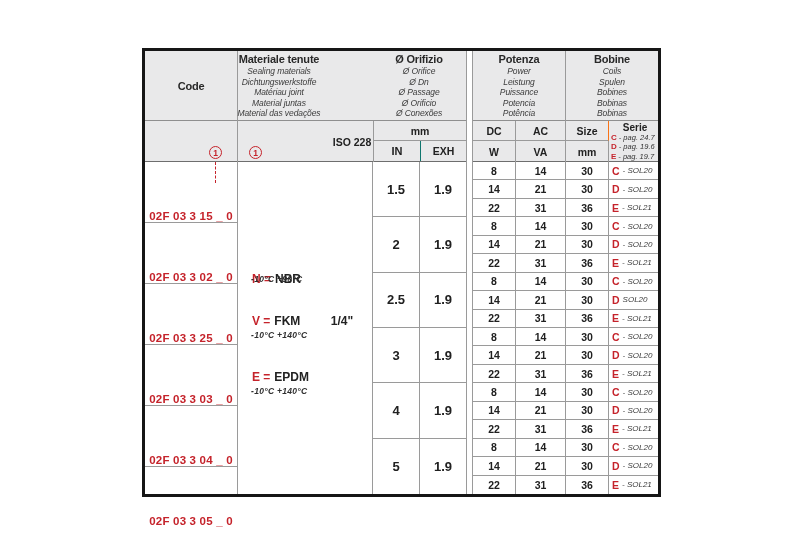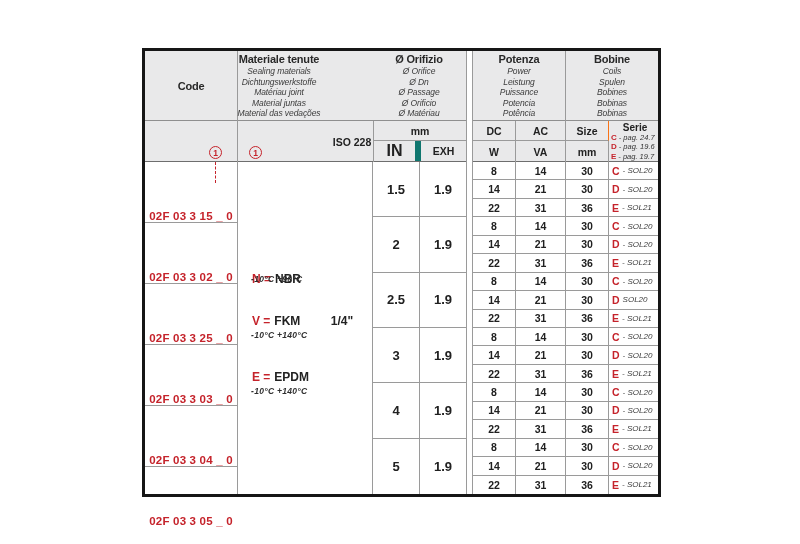--- a/index.html
+++ b/index.html
@@ -38,22 +38,22 @@
     width:13px; height:13px; border:1.3px solid #c5232b; border-radius:50%;
     color:#c5232b; font-size:8.5px; font-weight:bold; }
   .circ1 { left:64px; top:25px; }
   .circ2 { left:104px; top:25px; }
   .iso { position:absolute; left:157px; top:0; width:100px; height:41px;
     display:flex; align-items:center; justify-content:center; font-size:10.5px; font-weight:bold; color:#222; }
   .orif2 { position:absolute; left:228px; top:0; width:93px; height:41px; border-left:1px solid #9a9a9a; }
   .mmc { height:20px; border-bottom:1px solid #9a9a9a; display:flex; align-items:center;
     justify-content:center; font-size:10.5px; font-weight:bold; }
   .inexh { display:flex; height:20px; }
-  .inc { width:47px; border-right:6px solid #0f766e; display:flex; align-items:center;
-    justify-content:center; font-size:16px; font-weight:bold; }
+  .inc { width:47px; border-right:1px solid #0f766e; display:flex; align-items:center;
+    justify-content:center; font-size:11px; font-weight:bold; }
   .exc { flex:1; display:flex; align-items:center; justify-content:center; font-size:10.5px; font-weight:bold; }
   .rh2 .cell { position:absolute; display:flex; align-items:center; justify-content:center;
     font-size:10.5px; font-weight:bold; color:#222; }
   .dc   { left:0;    top:0;    width:43px; height:20px; border-right:1px solid #9a9a9a; border-bottom:1px solid #9a9a9a; }
   .ac   { left:43px; top:0;    width:50px; height:20px; border-right:1px solid #9a9a9a; border-bottom:1px solid #9a9a9a; }
   .sz   { left:93px; top:0;    width:43px; height:20px; border-right:1px solid #f97316; border-bottom:1px solid #9a9a9a; }
   .wc   { left:0;    top:20px; width:43px; height:21px; border-right:1px solid #9a9a9a; }
   .vac  { left:43px; top:20px; width:50px; height:21px; border-right:1px solid #9a9a9a; }
   .szmm { left:93px; top:20px; width:43px; height:21px; border-right:1px solid #9a9a9a; }
   .serie-hd { position:absolute; left:136px; top:0; width:50px; height:41px; padding:1px 0 0 2px; }
@@ -116,21 +116,21 @@
           <div class="hs">Matériau joint</div>
           <div class="hs">Material juntas</div>
           <div class="hs">Material das vedações</div>
         </div>
         <div class="g g-orif">
           <div class="ht">Ø Orifizio</div>
           <div class="hs">Ø Orifice</div>
           <div class="hs">Ø Dn</div>
           <div class="hs">Ø Passage</div>
           <div class="hs">Ø Orificio</div>
-          <div class="hs">Ø Matériau</div>
+          <div class="hs">Ø Conexões</div>
         </div>
       </div>
 
       <div class="lh2">
         <div class="lh2-code">
           <span class="circ circ1">1</span>
         </div>
         <span class="circ circ2">1</span>
         <div class="iso">ISO 228</div>
         <div class="orif2">

